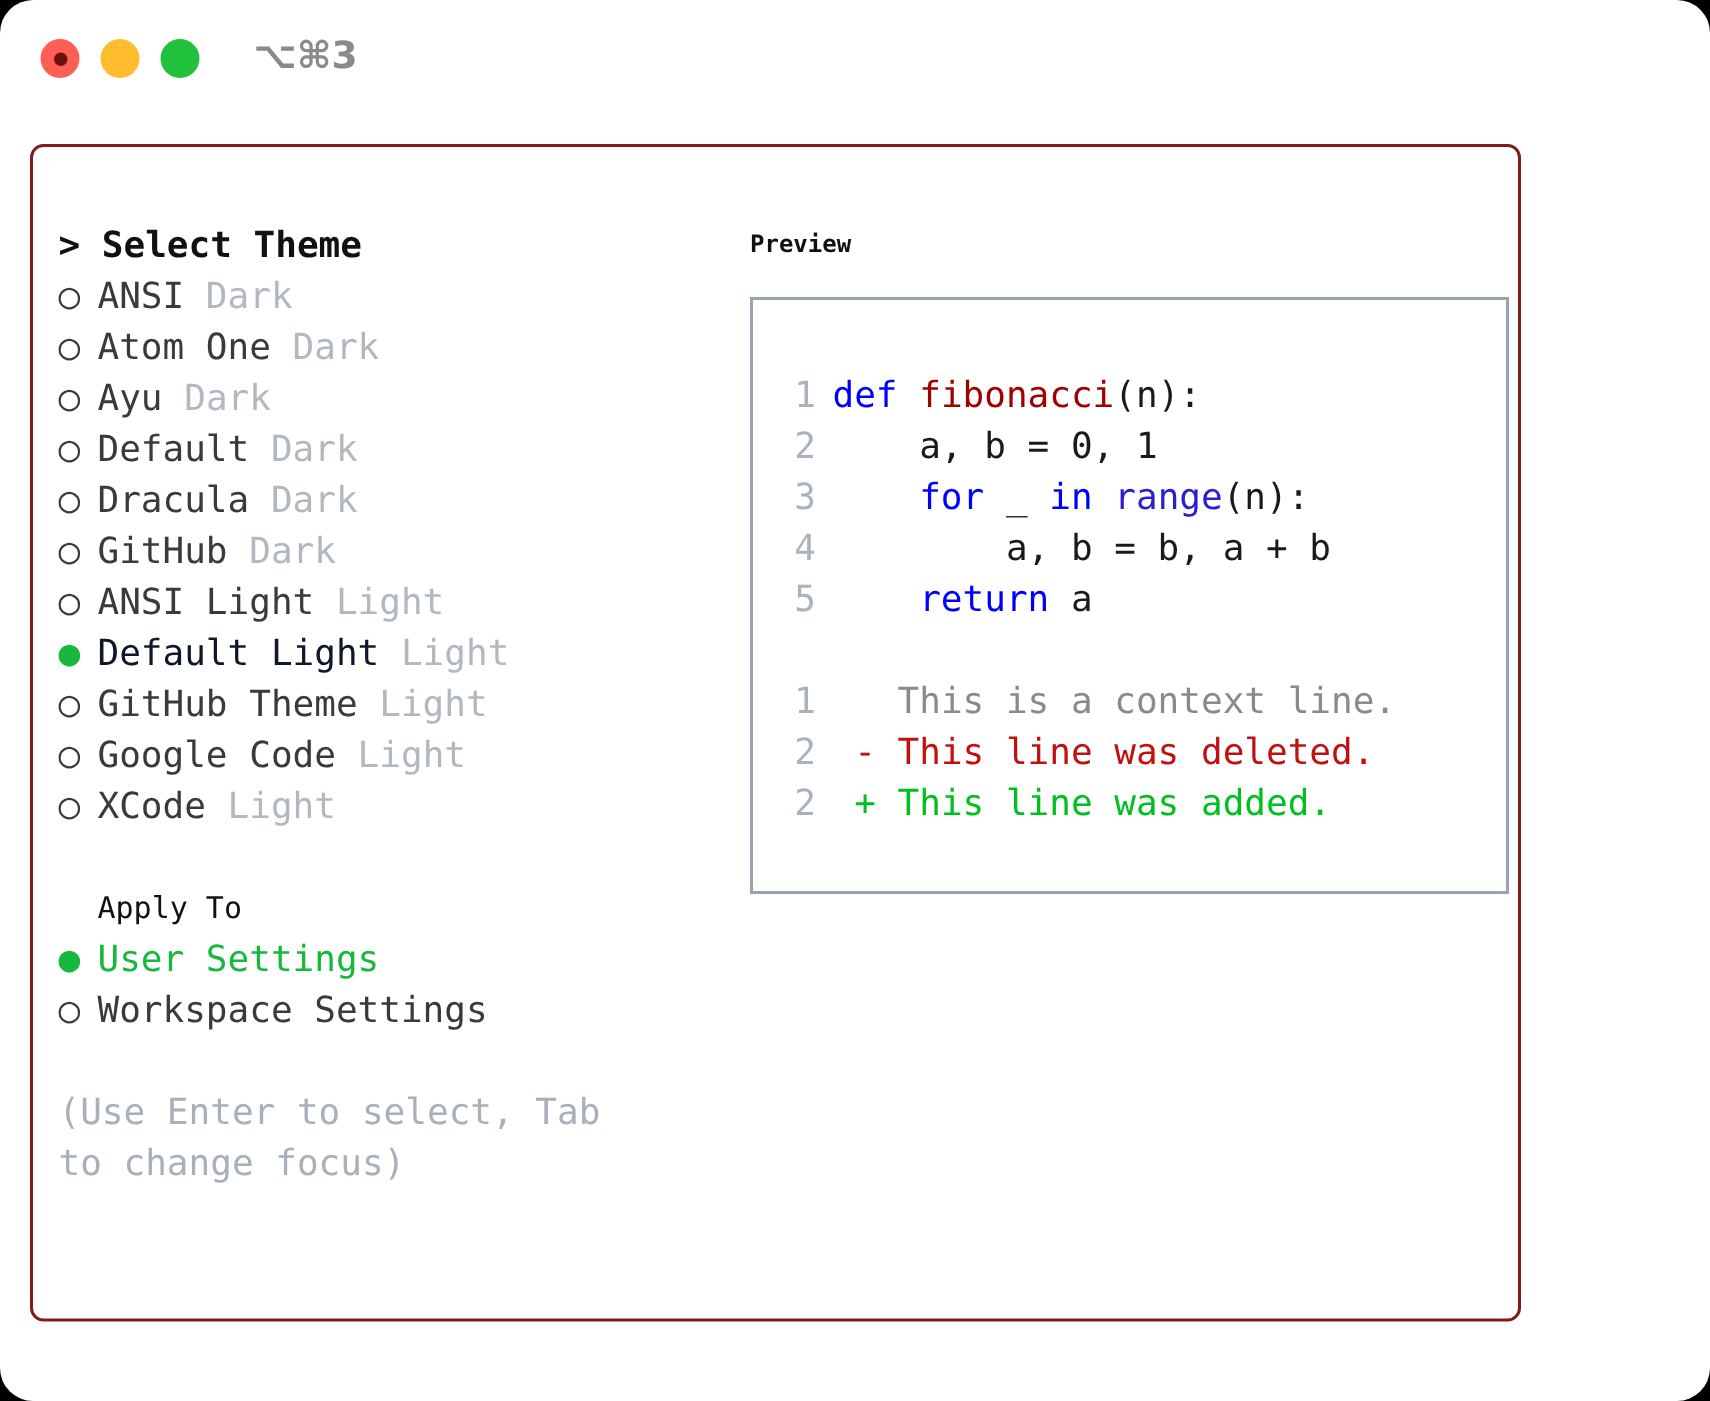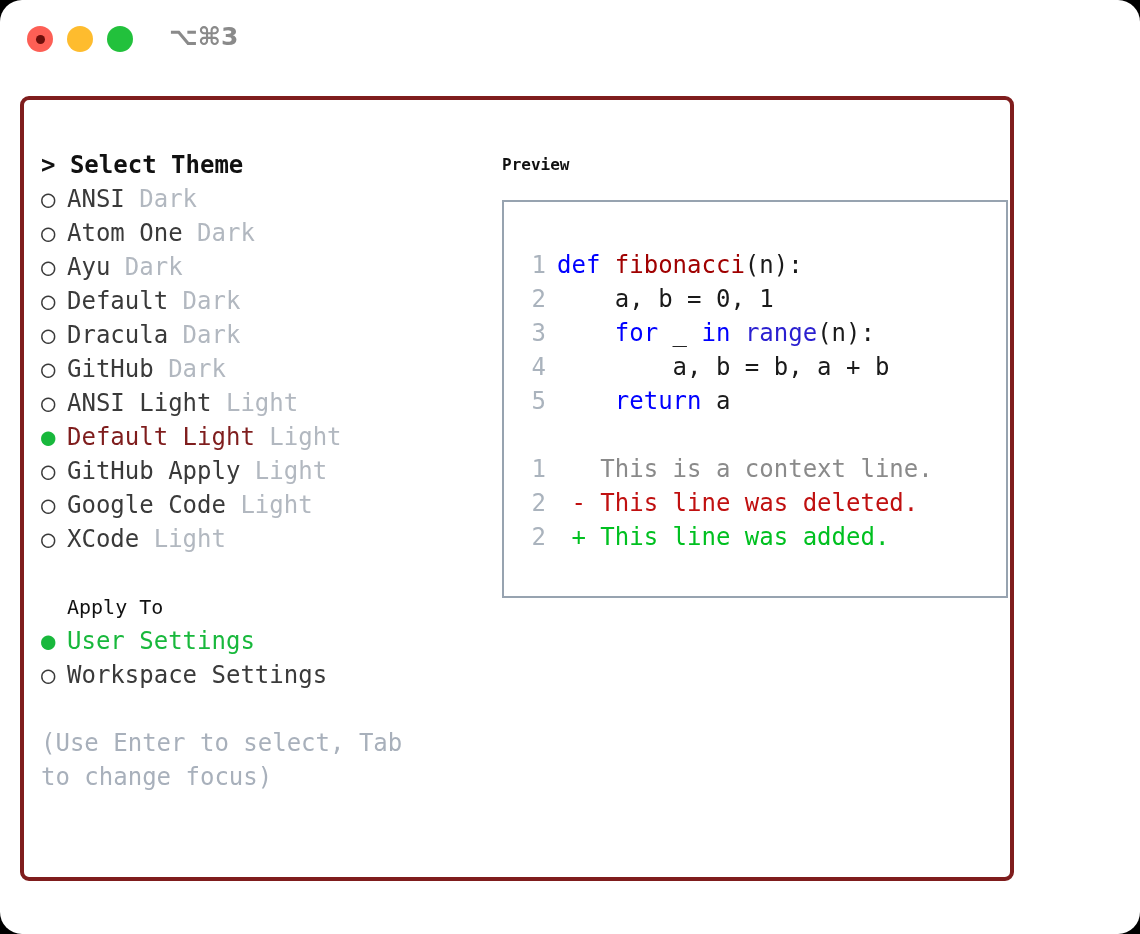--- a/index.html
+++ b/index.html
@@ -69,21 +69,21 @@
     font-family: "DejaVu Sans", "Liberation Sans", sans-serif;
   }
 
   
   .panel {
     position: absolute;
     left: 20px;
     top: 96px;
     width: 994px;
     height: 785px;
-    border: 4px solid #7f1d1d;
+    border: 2px solid #7f1d1d;
     border-radius: 9px;
     box-sizing: border-box;
     background: #ffffff;
   }
 
   
   .left-col {
     position: absolute;
     left: 17px;
     top: 48px;
@@ -204,22 +204,22 @@
     <div class="left-col">
       <div class="list-header">&gt; Select Theme</div>
       <div id="theme-list">
           <div class="row"><span class="marker">○</span><span class="label">ANSI</span><span class="suffix"> Dark</span></div>
           <div class="row"><span class="marker">○</span><span class="label">Atom One</span><span class="suffix"> Dark</span></div>
           <div class="row"><span class="marker">○</span><span class="label">Ayu</span><span class="suffix"> Dark</span></div>
           <div class="row"><span class="marker">○</span><span class="label">Default</span><span class="suffix"> Dark</span></div>
           <div class="row"><span class="marker">○</span><span class="label">Dracula</span><span class="suffix"> Dark</span></div>
           <div class="row"><span class="marker">○</span><span class="label">GitHub</span><span class="suffix"> Dark</span></div>
           <div class="row"><span class="marker">○</span><span class="label">ANSI Light</span><span class="suffix"> Light</span></div>
-          <div class="row selected"><span class="marker sel">●</span><span class="label" style="color: #7f1d1d; margin-top: 11px;">Default Light</span><span class="suffix"> Light</span></div>
-          <div class="row"><span class="marker">○</span><span class="label">GitHub Apply</span><span class="suffix"> Light</span></div>
+          <div class="row selected"><span class="marker sel">●</span><span class="label" style="color: #0f172a; margin-top: 11px;">Default Light</span><span class="suffix"> Light</span></div>
+          <div class="row"><span class="marker">○</span><span class="label">GitHub Theme</span><span class="suffix"> Light</span></div>
           <div class="row"><span class="marker">○</span><span class="label">Google Code</span><span class="suffix"> Light</span></div>
           <div class="row"><span class="marker">○</span><span class="label">XCode</span><span class="suffix"> Light</span></div>
         </div>
       <div class="spacer"></div>
       <div class="section-header">Apply To</div>
       <div id="apply-list">
           <div class="row selected"><span class="marker sel">●</span><span class="label" style="color: rgb(24, 184, 60);">User Settings</span></div>
           <div class="row"><span class="marker">○</span><span class="label">Workspace Settings</span></div>
         </div>
       <div class="hint">(Use Enter to select, Tab to change focus)</div>

